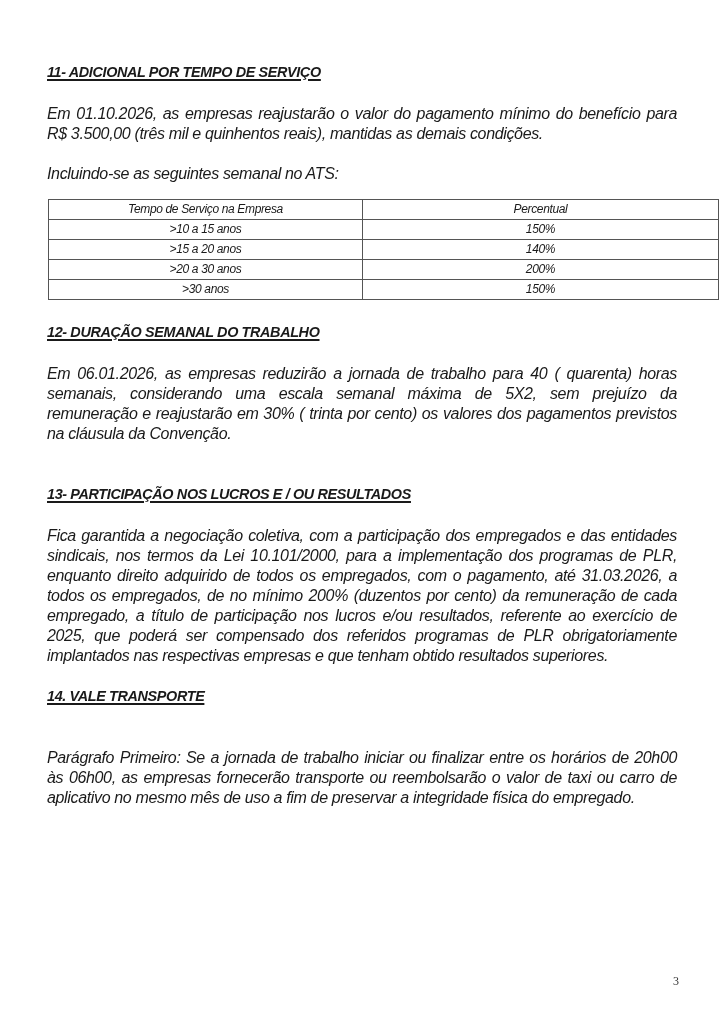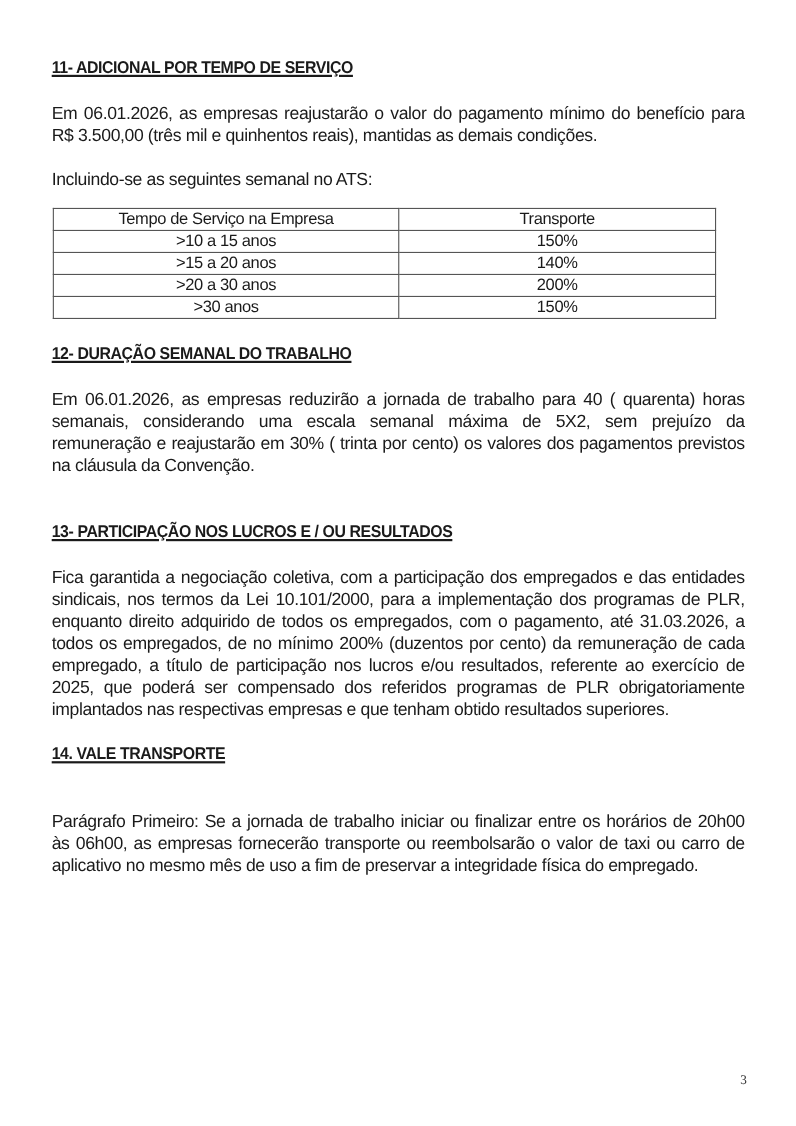--- a/index.html
+++ b/index.html
@@ -11,22 +11,23 @@
     width: 724px;
     height: 1024px;
     position: relative;
     overflow: hidden;
     font-family: "Liberation Sans", sans-serif;
     color: #1a1a1a;
   }
   .page {
     position: absolute;
     left: 47px;
-    top: 52px;
+    top: 62px;
     width: 630px;
+    font-style: italic;
   }
   .heading {
     font-weight: bold;
     font-size: 15.5px;
     text-decoration: underline;
     text-underline-offset: 2px;
     text-decoration-thickness: 1.5px;
     letter-spacing: -0.4px;
     margin: 0;
     line-height: 20px;
@@ -38,23 +39,23 @@
     font-size: 16px;
     line-height: 20px;
     text-align: justify;
     margin: 0;
     letter-spacing: -0.35px;
   }
   .gap-s { height: 20px; }
   .gap-m { height: 22px; }
   table.ats {
     border-collapse: collapse;
-    width: 603px;
+    width: 671px;
     margin-left: 1px;
-    font-size: 15px;
+    font-size: 12px;
     letter-spacing: -0.35px;
   }
   table.ats td {
     border: 1px solid #555;
     text-align: center;
     height: 19px;
     padding: 0;
     line-height: 19px;
   }
   table.ats td.c1 { width: 313px; }
@@ -68,29 +69,29 @@
   }
 </style>
 </head>
 <body>
 
 <div class="page">
 
   <section>
     <h2 class="heading">11- ADICIONAL POR TEMPO DE SERVIÇO</h2>
     <div class="gap-m"></div>
-    <p class="para">Em 06.01.2026, as empresas reajustarão o valor do pagamento mínimo do benefício para R$ 3.500,00 (três mil e quinhentos reais), mantidas as demais condições.</p>
+    <p class="para">Em 01.10.2026, as empresas reajustarão o valor do pagamento mínimo do benefício para R$ 3.500,00 (três mil e quinhentos reais), mantidas as demais condições.</p>
     <div class="gap-s"></div>
     <p class="para">Incluindo-se as seguintes semanal no ATS:</p>
     <div style="height:15px"></div>
     <table class="ats">
       <tbody>
           <tr>
         <td class="c1">Tempo de Serviço na Empresa</td>
-        <td>Transporte</td>
+        <td>Percentual</td>
       </tr>
       <tr>
         <td class="c1">&gt;10 a 15 anos</td>
         <td>150%</td>
       </tr>
       <tr>
         <td class="c1">&gt;15 a 20 anos</td>
         <td>140%</td>
       </tr>
       <tr>

